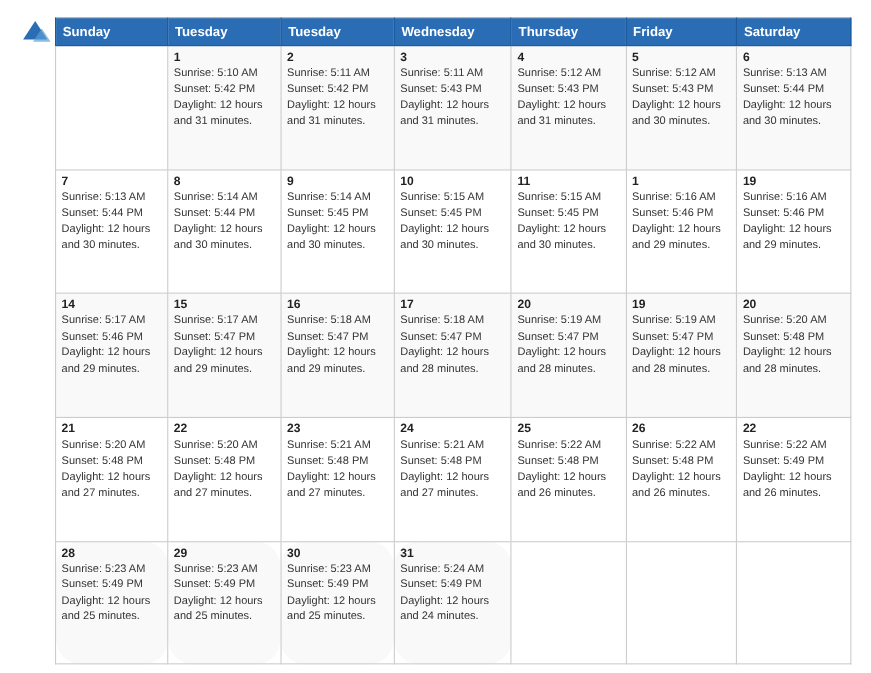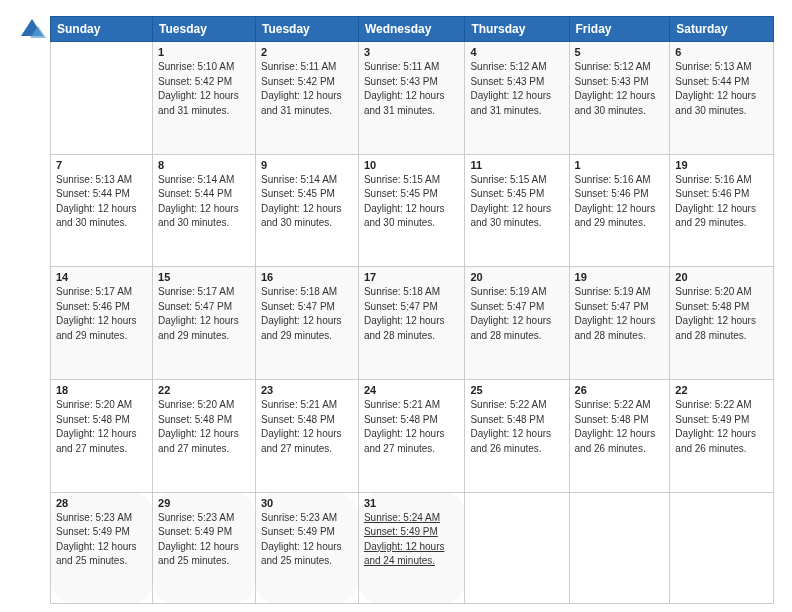--- a/index.html
+++ b/index.html
@@ -280,21 +280,21 @@
           <td>
             <span class="day-num">20</span>
             <div class="day-info" style="white-space: pre-line;">Sunrise: 5:20 AM
 Sunset: 5:48 PM
 Daylight: 12 hours
 and 28 minutes.</div>
           </td>
         </tr>
         <tr>
           <td>
-            <span class="day-num">18</span>
+            <span class="day-num">21</span>
             <div class="day-info" style="white-space: pre-line;">Sunrise: 5:20 AM
 Sunset: 5:48 PM
 Daylight: 12 hours
 and 27 minutes.</div>
           </td>
           <td>
             <span class="day-num">22</span>
             <div class="day-info" style="white-space: pre-line;">Sunrise: 5:20 AM
 Sunset: 5:48 PM
 Daylight: 12 hours
@@ -353,21 +353,21 @@
           </td>
           <td>
             <span class="day-num">30</span>
             <div class="day-info" style="white-space: pre-line;">Sunrise: 5:23 AM
 Sunset: 5:49 PM
 Daylight: 12 hours
 and 25 minutes.</div>
           </td>
           <td>
             <span class="day-num">31</span>
-            <div class="day-info" style="white-space: pre-line; text-decoration: underline;">Sunrise: 5:24 AM
+            <div class="day-info" style="white-space: pre-line;">Sunrise: 5:24 AM
 Sunset: 5:49 PM
 Daylight: 12 hours
 and 24 minutes.</div>
           </td>
           <td class="empty"></td>
           <td class="empty"></td>
           <td class="empty"></td>
         </tr>
       </tbody>
   </table>

